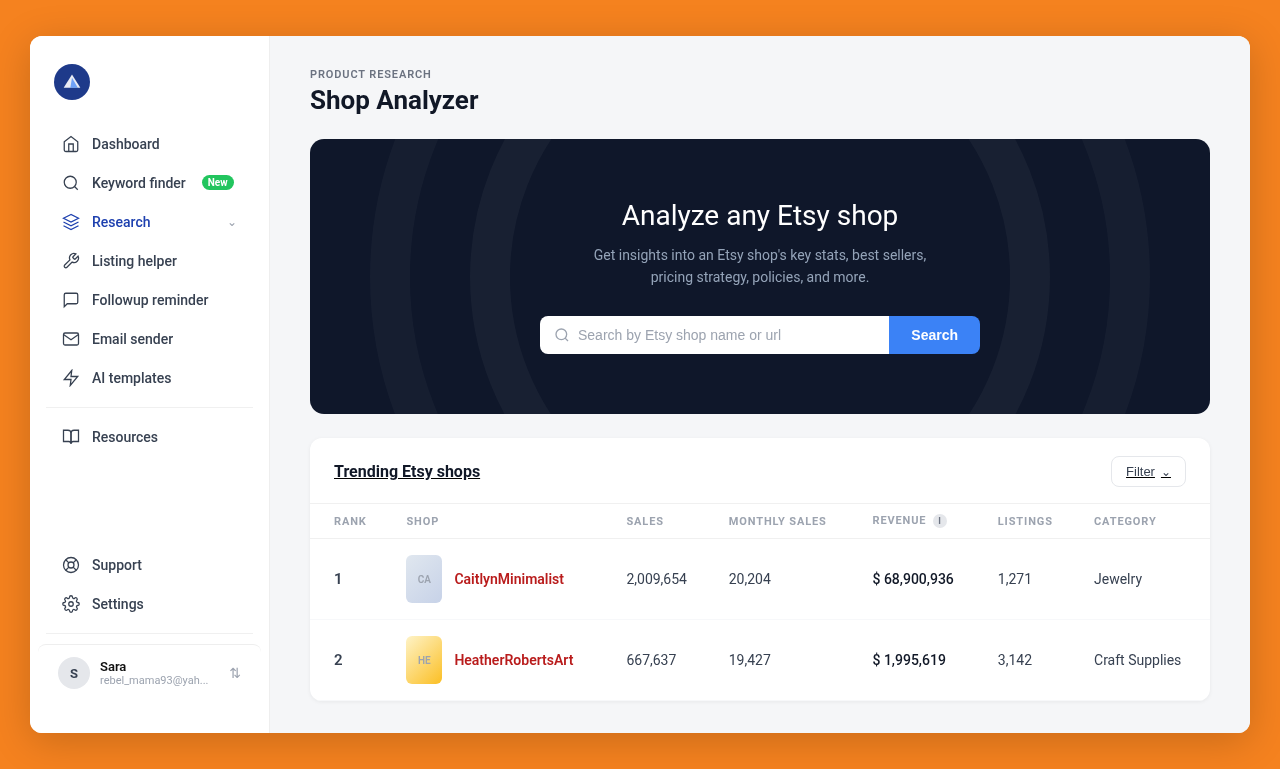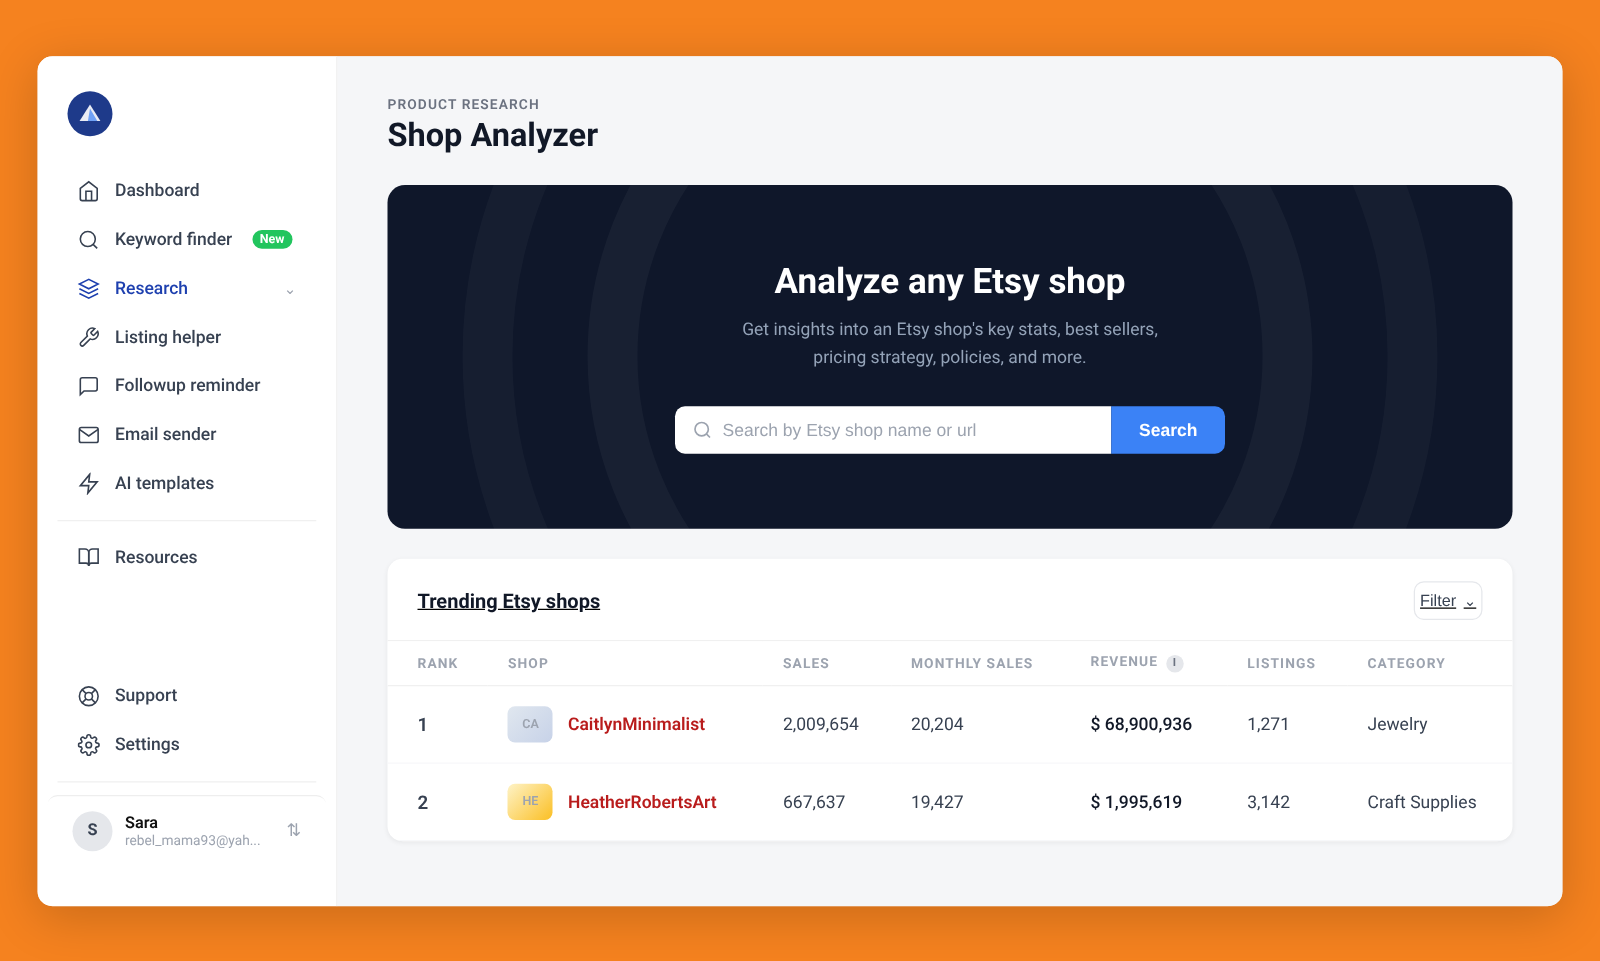--- a/index.html
+++ b/index.html
@@ -160,21 +160,21 @@
       position: absolute;
       top: 50%; left: 50%;
       transform: translate(-50%, -50%);
       width: 700px; height: 700px;
       border-radius: 50%;
       border: 40px solid rgba(255,255,255,0.03);
       pointer-events: none;
     }
     .hero-title {
       font-size: 28px;
-      font-weight: 700;
+      font-weight: 400;
       color: #fff;
       margin-bottom: 12px;
       position: relative; z-index: 1;
     }
     .hero-subtitle {
       font-size: 14px;
       color: #94a3b8;
       margin-bottom: 28px;
       line-height: 1.6;
       position: relative; z-index: 1;
@@ -236,21 +236,21 @@
       font-weight: 700;
       color: #111827;
     }
     .filter-button {
       display: flex;
       align-items: center;
       gap: 6px;
       background: #fff;
       border: 1px solid #e5e7eb;
       border-radius: 8px;
-      padding: 7px 4px;
+      padding: 7px 14px;
       font-size: 13px;
       font-weight: 500;
       color: #374151;
       cursor: pointer;
     }
     table {
       width: 100%;
       border-collapse: collapse;
     }
     thead th {
@@ -272,21 +272,21 @@
       border-bottom: 1px solid #f7f8fa;
       vertical-align: middle;
     }
     tbody td:first-child { padding-left: 24px; }
     .shop-cell {
       display: flex;
       align-items: center;
       gap: 12px;
     }
     .shop-avatar {
-      width: 36px; height: 29px;
+      width: 36px; height: 48px;
       border-radius: 6px;
       background: #e5e7eb;
       overflow: hidden;
       flex-shrink: 0;
       display: flex; align-items: center; justify-content: center;
       font-size: 10px; color: #9ca3af; font-weight: 600;
     }
     .shop-avatar.jewelry { background: linear-gradient(135deg, #e0e7ef 0%, #c7d2e8 100%); }
     .shop-avatar.crafts { background: linear-gradient(135deg, #fef3c7 0%, #fbbf24 100%); }
     .shop-name { font-weight: 600; color: #b91c1c; }

